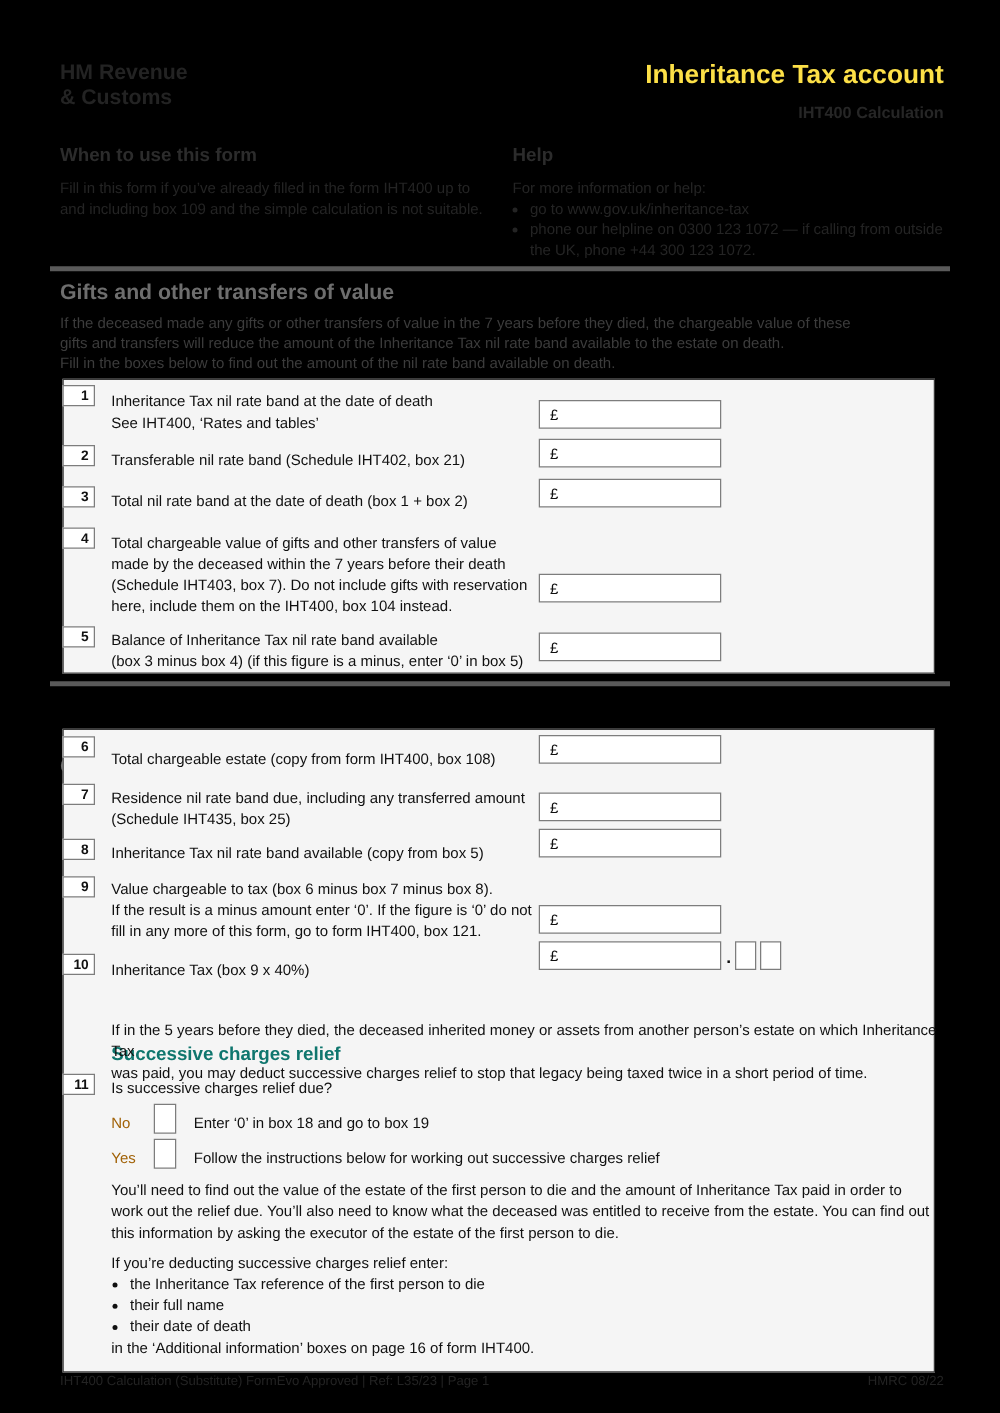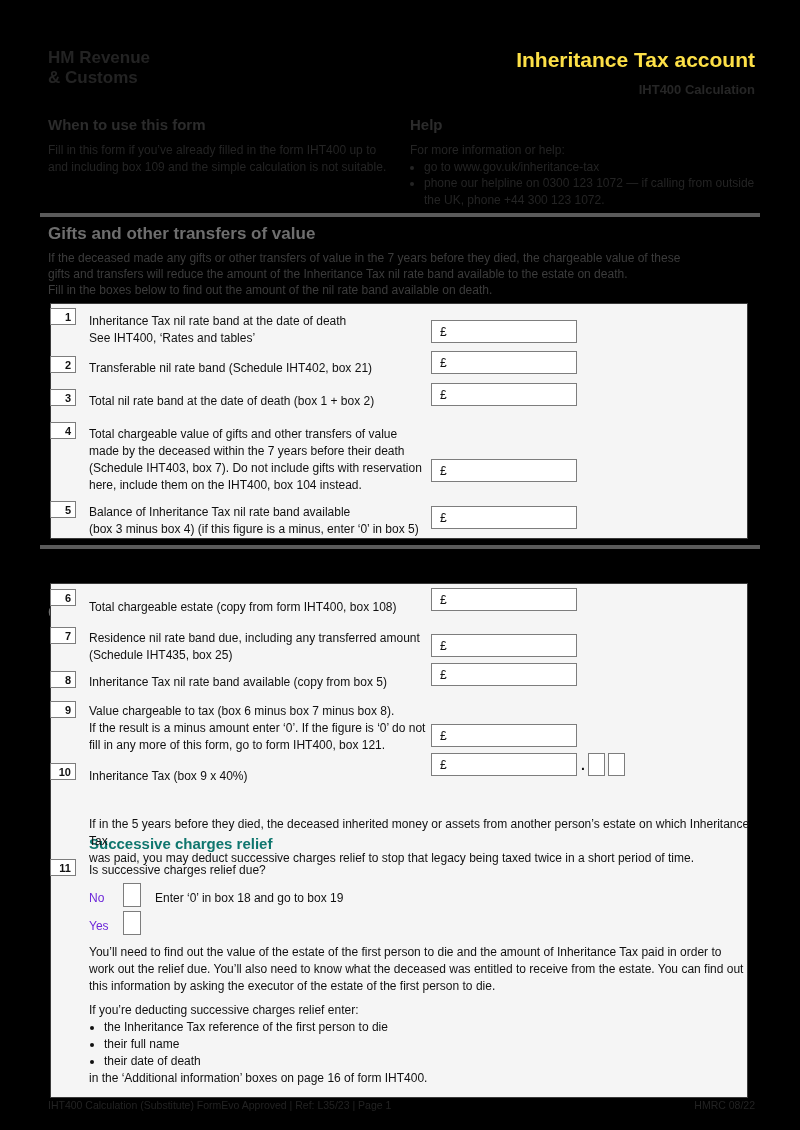--- a/index.html
+++ b/index.html
@@ -29,21 +29,21 @@
   .panel2 { top:583px; height:515px; }
 
   .numbox { position:absolute; left:-1px; width:26px; height:17px; background:#fff; border:1px solid #7d7d7d;
             font-size:11px; font-weight:bold; color:#111; text-align:right; padding:2px 4px 0 0; }
   .qtext { position:absolute; left:38px; font-size:12px; line-height:17px; color:#101010; width:340px; }
   .money { position:absolute; left:380px; width:146px; height:23px; background:#fff; border:1px solid #7d7d7d;
            font-size:12px; color:#101010; padding:4px 0 0 8px; }
   .pencedot { position:absolute; left:530px; font-size:14px; font-weight:bold; color:#101010; }
   .pencebox { position:absolute; width:17px; height:23px; background:#fff; border:1px solid #7d7d7d; }
   .checkbox { position:absolute; left:72px; width:18px; height:24px; background:#fff; border:1px solid #7d7d7d; }
-  .anslabel { position:absolute; left:38px; font-size:12px; color:#6d28d9; }
+  .anslabel { position:absolute; left:38px; font-size:12px; color:#a16207; }
   .anstext { position:absolute; left:104px; font-size:12px; color:#101010;text-align:right; }
   .subhead { position:absolute; left:38px; top:210px; font-size:15px; font-weight:bold; color:#0f766e;margin-top:41px; }
   .ptext { position:absolute; left:38px; width:662px; font-size:12px; line-height:17px; color:#101010; }
   .ptext ul { list-style:disc; margin-left:15px; }
 
   .footer { position:absolute; left:48px; top:1099px; width:707px; display:flex; justify-content:space-between;
             font-size:10.5px; color:#232323; }
 </style>
 </head>
 <body>
@@ -189,20 +189,21 @@
     <div class="qtext" style="top:278px">
       <div>Is successive charges relief due?</div>
     </div>
 
     <div class="anslabel" style="top:307px">No</div>
     <div class="checkbox" style="top:299px"></div>
     <div class="anstext" style="top:307px">Enter ‘0’ in box 18 and go to box 19</div>
 
     <div class="anslabel" style="top:335px">Yes</div>
     <div class="checkbox" style="top:327px"></div>
+    <div class="anstext" style="top:335px">Follow the instructions below for working out successive charges relief</div>
 
     <div class="ptext" style="top:360px">
       <div>You’ll need to find out the value of the estate of the first person to die and the amount of Inheritance Tax paid in order to</div>
       <div>work out the relief due. You’ll also need to know what the deceased was entitled to receive from the estate. You can find out</div>
       <div>this information by asking the executor of the estate of the first person to die.</div>
     </div>
 
     <div class="ptext" style="top:418px">
       <div>If you’re deducting successive charges relief enter:</div>
       <ul>

